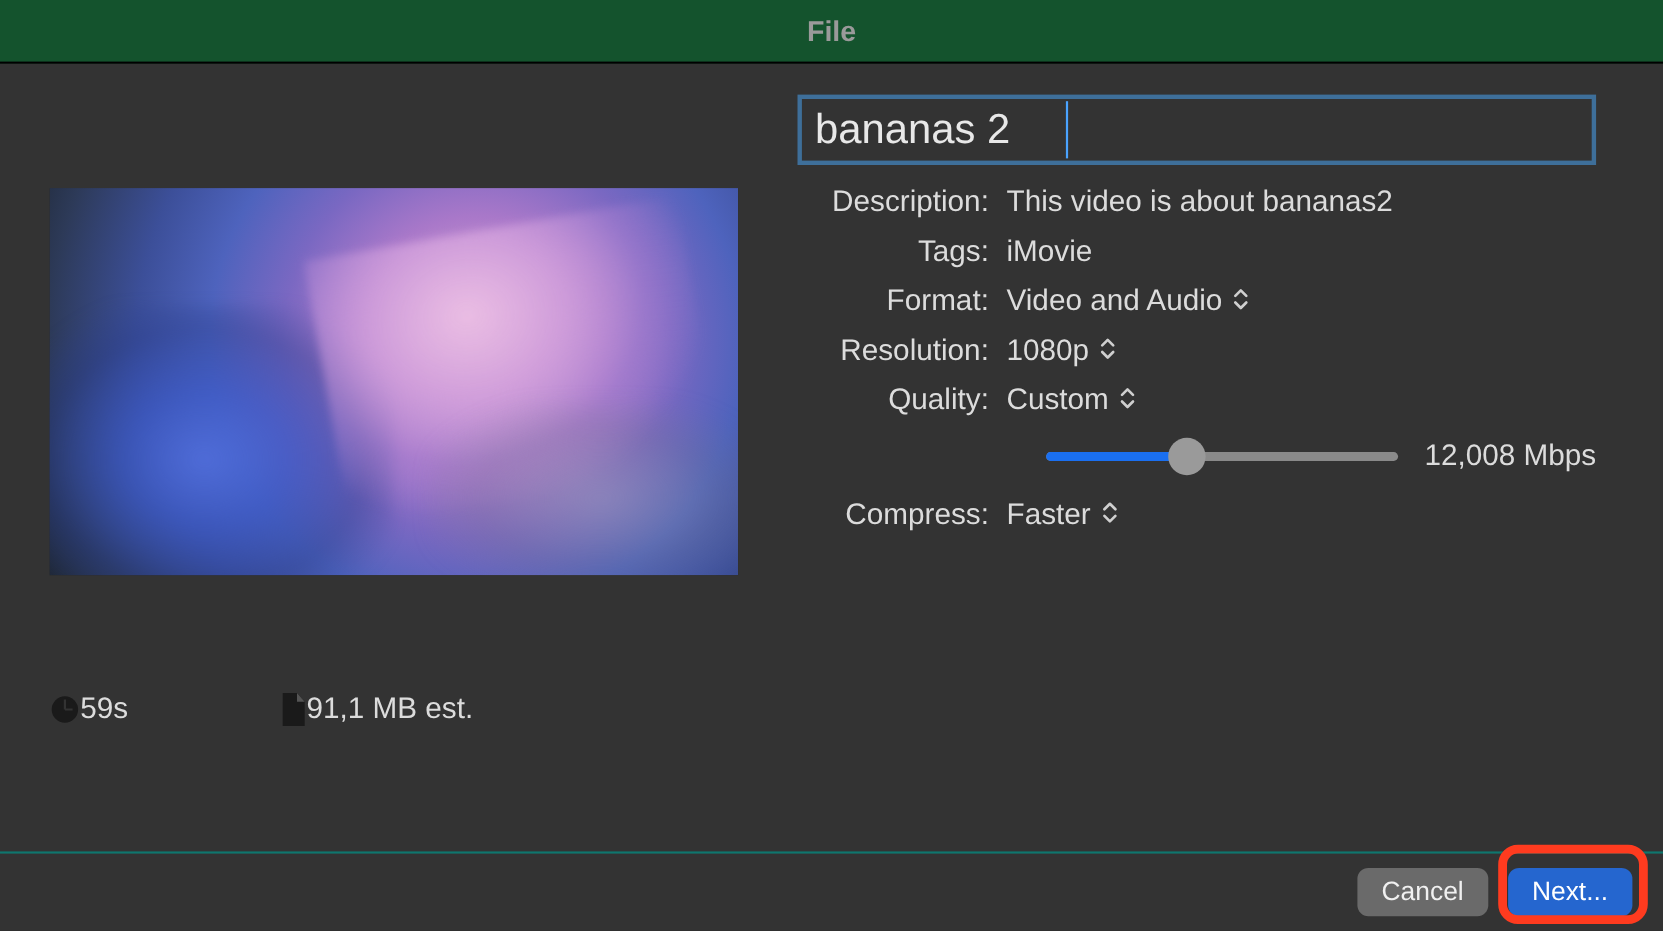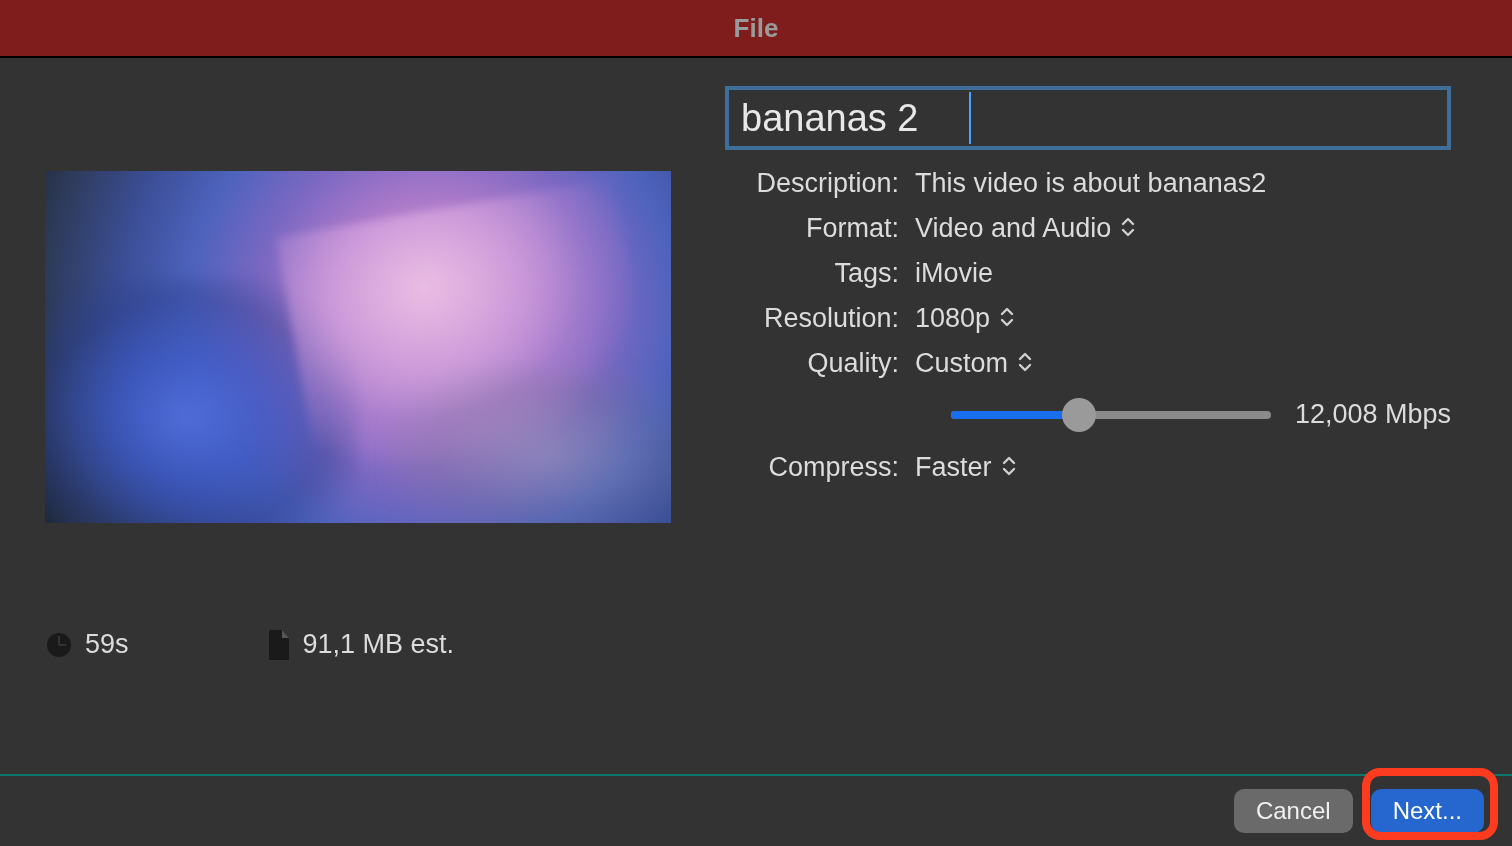--- a/index.html
+++ b/index.html
@@ -13,21 +13,21 @@
     overflow: hidden;
   }
   .titlebar {
     height: 56px;
     line-height: 56px;
     text-align: center;
     font-size: 26px;
     font-weight: 600;
     color: #9a9a9a;
     border-bottom: 2px solid #000;
-    background: #7f1d1d;
+    background: #14532d;
   }
   .body {
     background: #333333;
     position: absolute;
     top: 58px;
     left: 0;
     right: 0;
     bottom: 0;
   }
   .columns {
@@ -69,21 +69,21 @@
     filter: blur(8px);
   }
   .stats {
     margin-top: 106px;
     display: flex;
     align-items: center;
     gap: 16px;
     font-size: 27px;
     color: #dcdcdc;
   }
-  .stats .group { display:flex; align-items:center; gap:12px; }
+  .stats .group { display:flex; align-items:center; }
   .stats .spacer { width: 106px; }
   .stats svg { display:block; }
   .right {
     flex: 1;
     padding-left: 40px;
     box-sizing: border-box;
   }
   .name-input {
     width: 726px;
     height: 64px;
@@ -245,34 +245,34 @@
         <input class="name-input" type="text" value="bananas 2" style="">
         <div class="cursor-line" style="left:244px; top:6px; height:52px;"></div>
       </div>
 
       <div class="fields">
         <div class="row">
           <div class="label">Description:</div>
           <div class="value">This video is about bananas2</div>
         </div>
         <div class="row">
+          <div class="label">Tags:</div>
+          <div class="value">iMovie</div>
+        </div>
+        <div class="row">
           <div class="label">Format:</div>
           <div class="value popup">
             <span>Video and Audio</span>
             <span class="updown">
               <svg width="14" height="20" viewBox="0 0 14 20">
                   <path d="M2 7 L7 2 L12 7" stroke="#cfcfcf" stroke-width="2.4" fill="none" stroke-linecap="round" stroke-linejoin="round"></path>
                   <path d="M2 13 L7 18 L12 13" stroke="#cfcfcf" stroke-width="2.4" fill="none" stroke-linecap="round" stroke-linejoin="round"></path>
                 </svg>
             </span>
           </div>
-        </div>
-        <div class="row">
-          <div class="label">Tags:</div>
-          <div class="value">iMovie</div>
         </div>
         <div class="row">
           <div class="label">Resolution:</div>
           <div class="value popup">
             <span>1080p</span>
             <span class="updown">
               <svg width="14" height="20" viewBox="0 0 14 20">
                   <path d="M2 7 L7 2 L12 7" stroke="#cfcfcf" stroke-width="2.4" fill="none" stroke-linecap="round" stroke-linejoin="round"></path>
                   <path d="M2 13 L7 18 L12 13" stroke="#cfcfcf" stroke-width="2.4" fill="none" stroke-linecap="round" stroke-linejoin="round"></path>
                 </svg>

